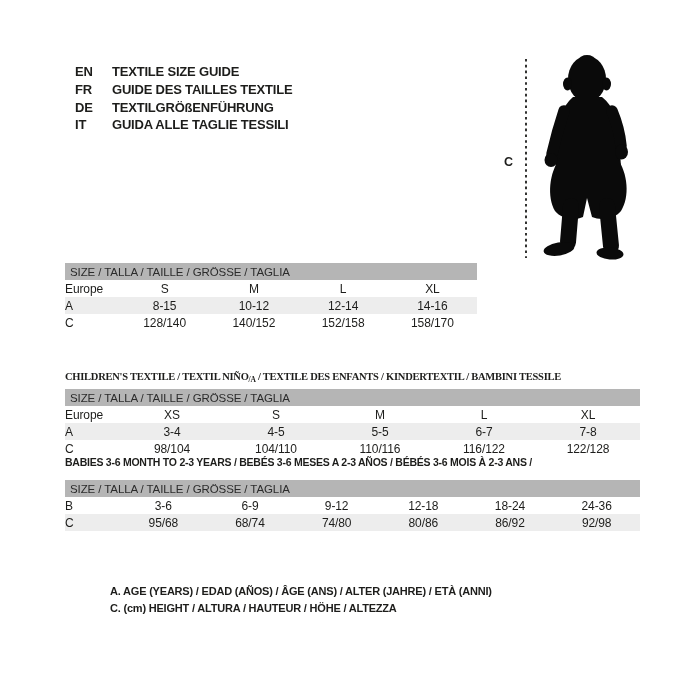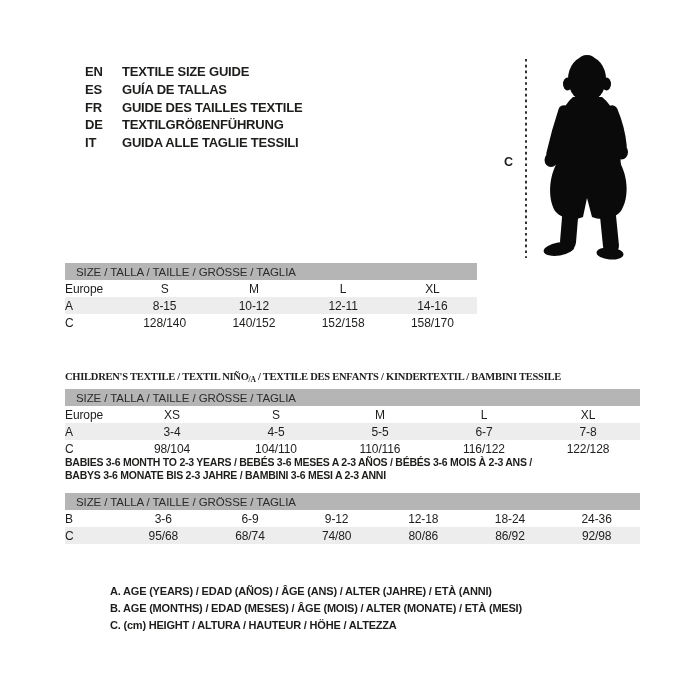--- a/index.html
+++ b/index.html
@@ -12,21 +12,21 @@
   body{
     font-family:"Liberation Sans", sans-serif;
     color:var(--ink);
     width:700px;height:700px;
   }
   .canvas{
     position:relative;width:700px;height:700px;background:#fff;overflow:hidden;
   }
 
   
-  .language-list{position:absolute;left:85px;top:63px;}
+  .language-list{position:absolute;left:75px;top:63px;}
   .lang-row{display:flex;line-height:17.8px;font-size:13px;font-weight:bold;letter-spacing:-0.2px;}
   .lang-code{width:37px;flex:0 0 37px;}
   .lang-label{white-space:nowrap;}
 
   
   .figure-svg{position:absolute;left:500px;top:47px;}
   .height-label{
     position:absolute;left:504px;top:155px;width:16px;
     font-size:12.5px;font-weight:bold;text-align:left;
   }
@@ -43,45 +43,41 @@
   .section-title .sub{font-size:7.5px;vertical-align:-2px;}
 
   table.size-table{
     width:100%;border-collapse:collapse;table-layout:fixed;
     font-size:12px;letter-spacing:-0.1px;
   }
   table.size-table td{height:17px;vertical-align:middle;padding:0;}
   tr.header-row td{
     background:var(--header-bar);
     color:#2b2b2b;font-size:11.5px;letter-spacing:-0.1px;
-    padding-left:11px;white-space:nowrap;
+    padding-left:5px;white-space:nowrap;
   }
   td.row-label{text-align:left;padding-left:4px;}
   td.val{text-align:center;}
   table.size-table tr:nth-child(odd):not(.header-row){background:var(--row-stripe);}
 
   
   .legend{position:absolute;left:66px;top:583px;margin-left:44px;}
   .legend-line{font-size:11px;font-weight:bold;letter-spacing:-0.2px;line-height:17.2px;white-space:nowrap;}
 </style>
 </head>
 <body>
 
 <div class="canvas">
 
   <div class="language-list">
       <div class="lang-row">
         <span class="lang-code">EN</span>
         <span class="lang-label">TEXTILE SIZE GUIDE</span>
       </div>
       <div class="lang-row">
-        <span class="lang-code">ES</span>
-        <span class="lang-label">GUÍA DE TALLAS</span>
-      </div>
-      <div class="lang-row">
         <span class="lang-code">FR</span>
         <span class="lang-label">GUIDE DES TAILLES TEXTILE</span>
       </div>
       <div class="lang-row">
         <span class="lang-code">DE</span>
         <span class="lang-label">TEXTILGRÖßENFÜHRUNG</span>
       </div>
       <div class="lang-row">
         <span class="lang-code">IT</span>
         <span class="lang-label">GUIDA ALLE TAGLIE TESSILI</span>
@@ -136,21 +132,21 @@
             <td class="row-label">Europe</td>
             <td class="val">S</td>
             <td class="val">M</td>
             <td class="val">L</td>
             <td class="val">XL</td>
           </tr>
           <tr class="data-row">
             <td class="row-label">A</td>
             <td class="val">8-15</td>
             <td class="val">10-12</td>
-            <td class="val">12-11</td>
+            <td class="val">12-14</td>
             <td class="val">14-16</td>
           </tr>
           <tr class="data-row">
             <td class="row-label">C</td>
             <td class="val">128/140</td>
             <td class="val">140/152</td>
             <td class="val">152/158</td>
             <td class="val">158/170</td>
           </tr>
         </tbody>
@@ -198,21 +194,20 @@
             <td class="val">116/122</td>
             <td class="val">122/128</td>
           </tr>
         </tbody>
       </table>
     </section>
 
   <section class="size-section sec-babies">
     <div class="section-title">
         <div class="title-line"><span>BABIES 3-6 MONTH TO 2-3 YEARS / BEBÉS 3-6 MESES A 2-3 AÑOS / BÉBÉS 3-6 MOIS À 2-3 ANS /</span></div>
-        <div class="title-line"><span>BABYS 3-6 MONATE BIS 2-3 JAHRE / BAMBINI 3-6 MESI A 2-3 ANNI</span></div>
       </div>
   <table class="size-table">
         <colgroup>
           <col style="width: 55px;">
           <col>
           <col>
           <col>
           <col>
           <col>
           <col>
@@ -238,17 +233,16 @@
             <td class="val">80/86</td>
             <td class="val">86/92</td>
             <td class="val">92/98</td>
           </tr>
         </tbody>
       </table>
     </section>
 
   <div class="legend">
       <div class="legend-line">A. AGE (YEARS) / EDAD (AÑOS) / ÂGE (ANS) / ALTER (JAHRE) / ETÀ (ANNI)</div>
-      <div class="legend-line">B. AGE (MONTHS) / EDAD (MESES) / ÂGE (MOIS) / ALTER (MONATE) / ETÀ (MESI)</div>
       <div class="legend-line">C. (cm) HEIGHT / ALTURA / HAUTEUR / HÖHE / ALTEZZA</div>
     </div>
 
 </div>
 
 </body></html>

